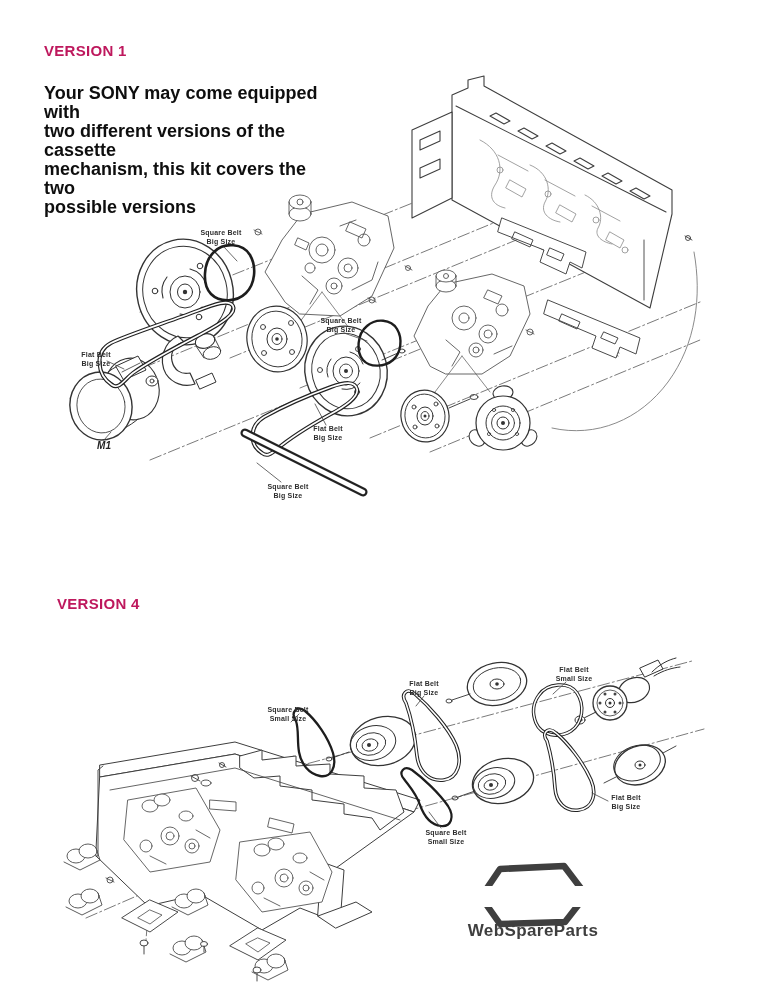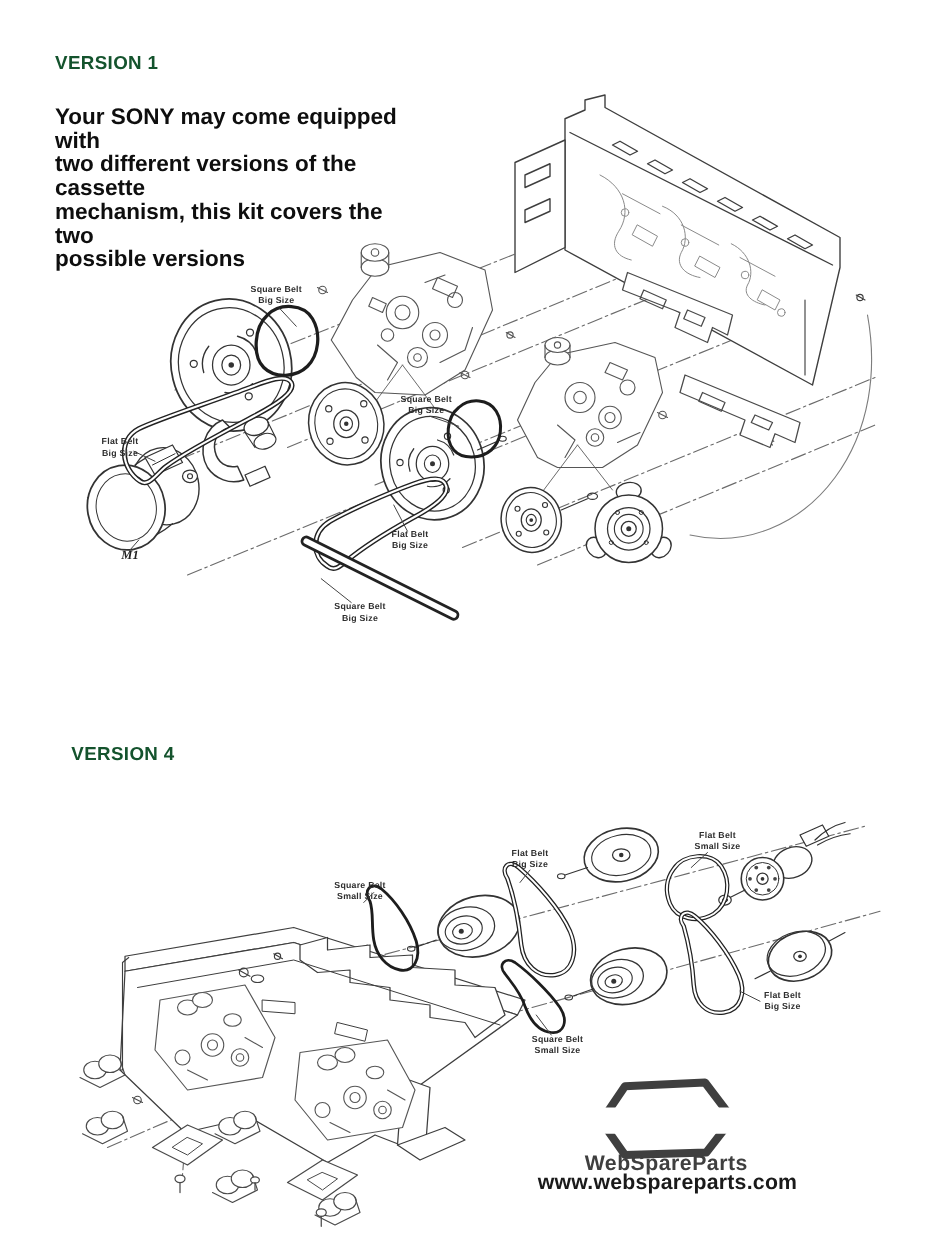--- a/index.html
+++ b/index.html
@@ -1,19 +1,19 @@
 <!DOCTYPE html>
 <html><head>
 <meta charset="utf-8">
 <style>
   html,body{margin:0;padding:0;background:#fff;}
   .page{position:relative;width:759px;height:996px;background:#ffffff;overflow:hidden;
         font-family:"Liberation Sans",sans-serif;}
   .art{position:absolute;left:0;top:0;}
-  .section-title{position:absolute;font-weight:bold;font-size:15px;color:#14532d;letter-spacing:.3px;}
+  .section-title{position:absolute;font-weight:bold;font-size:15px;color:#be185d;letter-spacing:.3px;}
   #v1-title{left:44px;top:42px;}
   #v2-title{left:57px;top:595px;}
   .intro{position:absolute;left:44px;top:84px;width:280px;font-weight:bold;font-size:18px;
          line-height:19px;color:#0e0e0e;white-space:pre-line;}
   .part-label{position:absolute;transform:translate(-50%,-50%);text-align:center;
               font-weight:bold;font-size:7px;line-height:1.35;color:#2e2e2e;
               white-space:pre-line;letter-spacing:.2px;}
   .m1-label{position:absolute;transform:translate(-50%,-50%);font-style:italic;font-weight:bold;
             font-size:10px;color:#222;}
   .logo-text{position:absolute;left:533px;top:896px;transform:translate(-50%,-50%);
@@ -432,31 +432,30 @@
   <div class="part-label" style="left:221px;top:237px;">Square Belt
 Big Size</div>
   <div class="part-label" style="left:341px;top:325px;">Square Belt
 Big Size</div>
   <div class="part-label" style="left:96px;top:359px;">Flat Belt
 Big Size</div>
   <div class="part-label" style="left:328px;top:433px;">Flat Belt
 Big Size</div>
   <div class="part-label" style="left:288px;top:491px;">Square Belt
 Big Size</div>
-  <div class="m1-label" style="left:104px;top:445px;font-family:Liberation Serif, serif;">M1</div>
+  <div class="m1-label" style="left:104px;top:445px;">M1</div>
 
   <div class="section-title" id="v2-title">VERSION 4</div>
 
   <div class="part-label" style="left:288px;top:714px;">Square Belt
 Small Size</div>
   <div class="part-label" style="left:424px;top:688px;">Flat Belt
 Big Size</div>
   <div class="part-label" style="left:574px;top:674px;">Flat Belt
 Small Size</div>
   <div class="part-label" style="left:626px;top:802px;">Flat Belt
 Big Size</div>
   <div class="part-label" style="left:446px;top:837px;">Square Belt
 Small Size</div>
 
   <div class="logo-text">WebSpareParts</div>
-  <div class="site-url">www.webspareparts.com</div>
 
 </div>
 
 </body></html>

